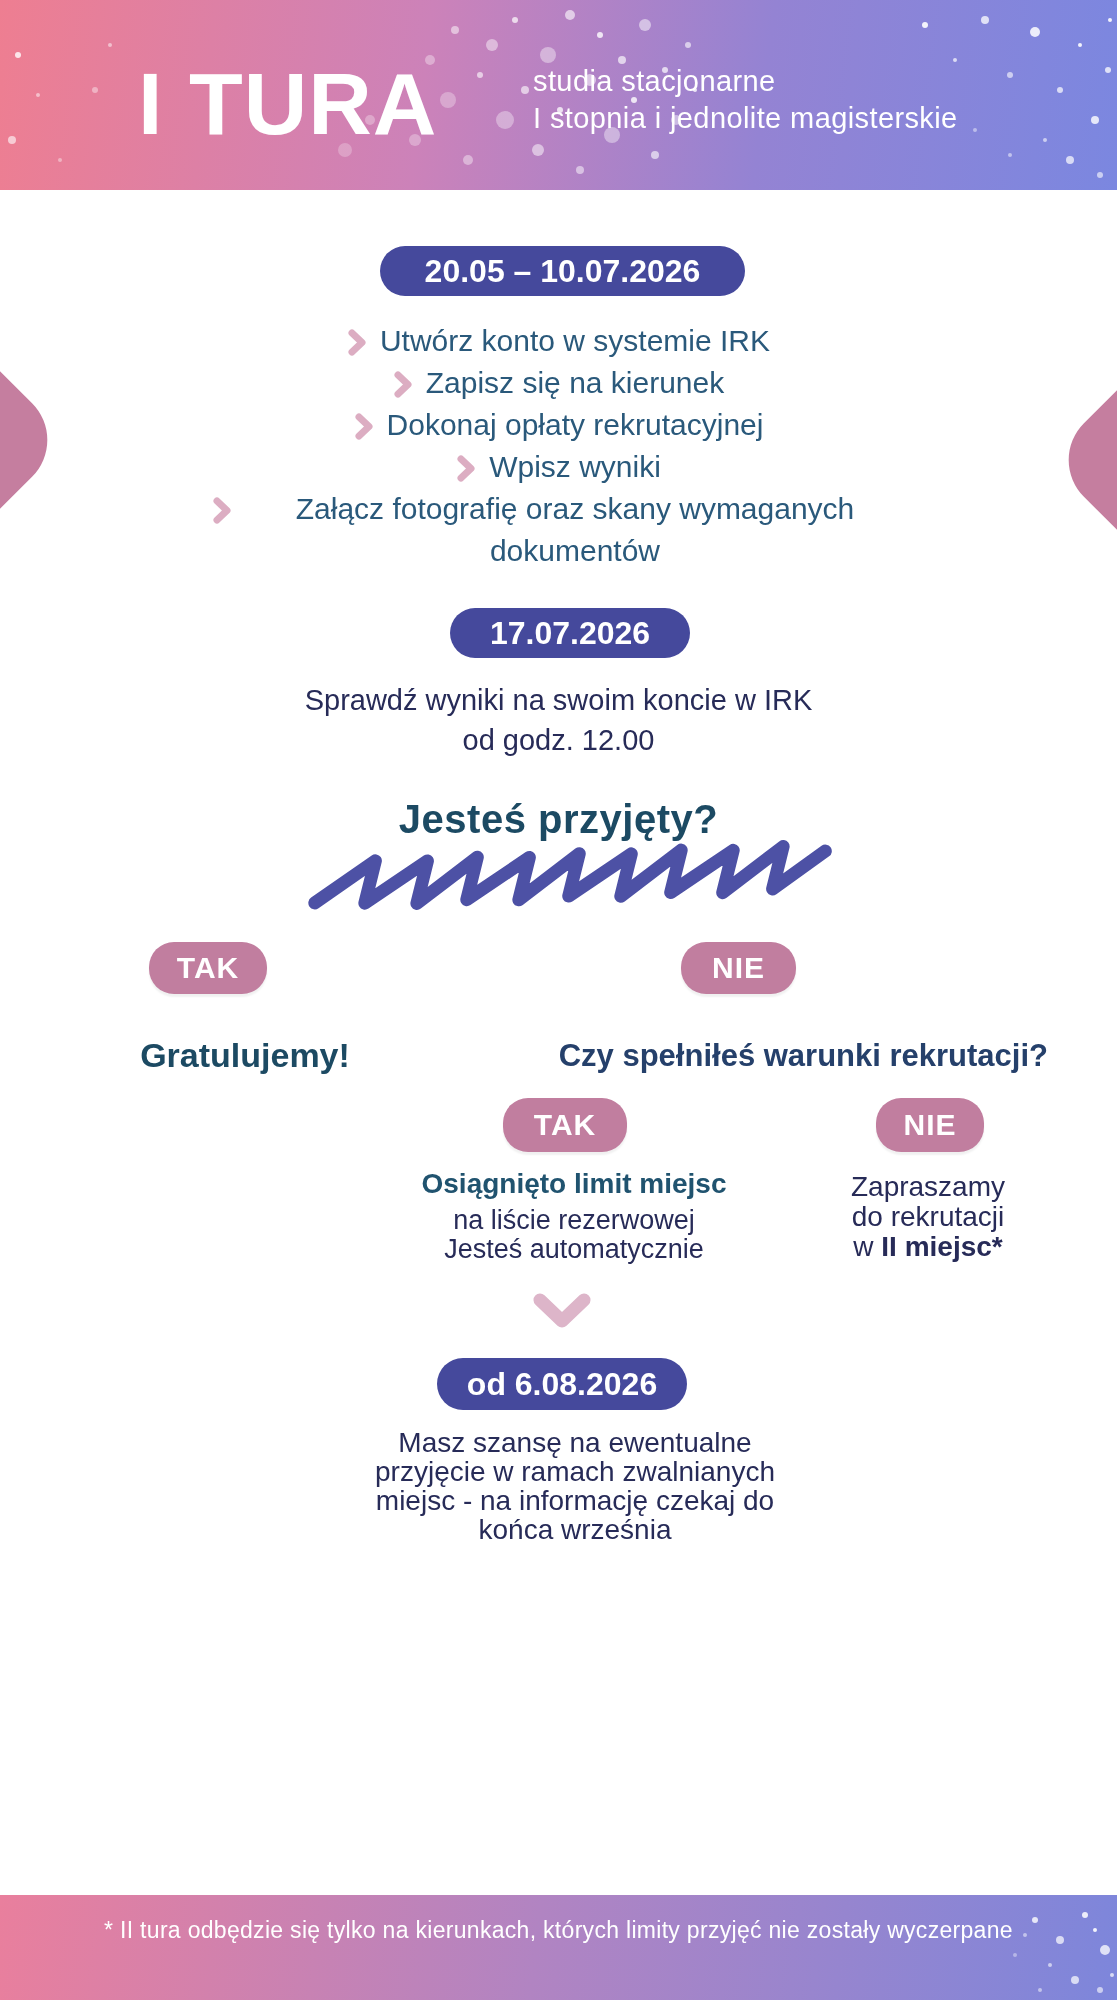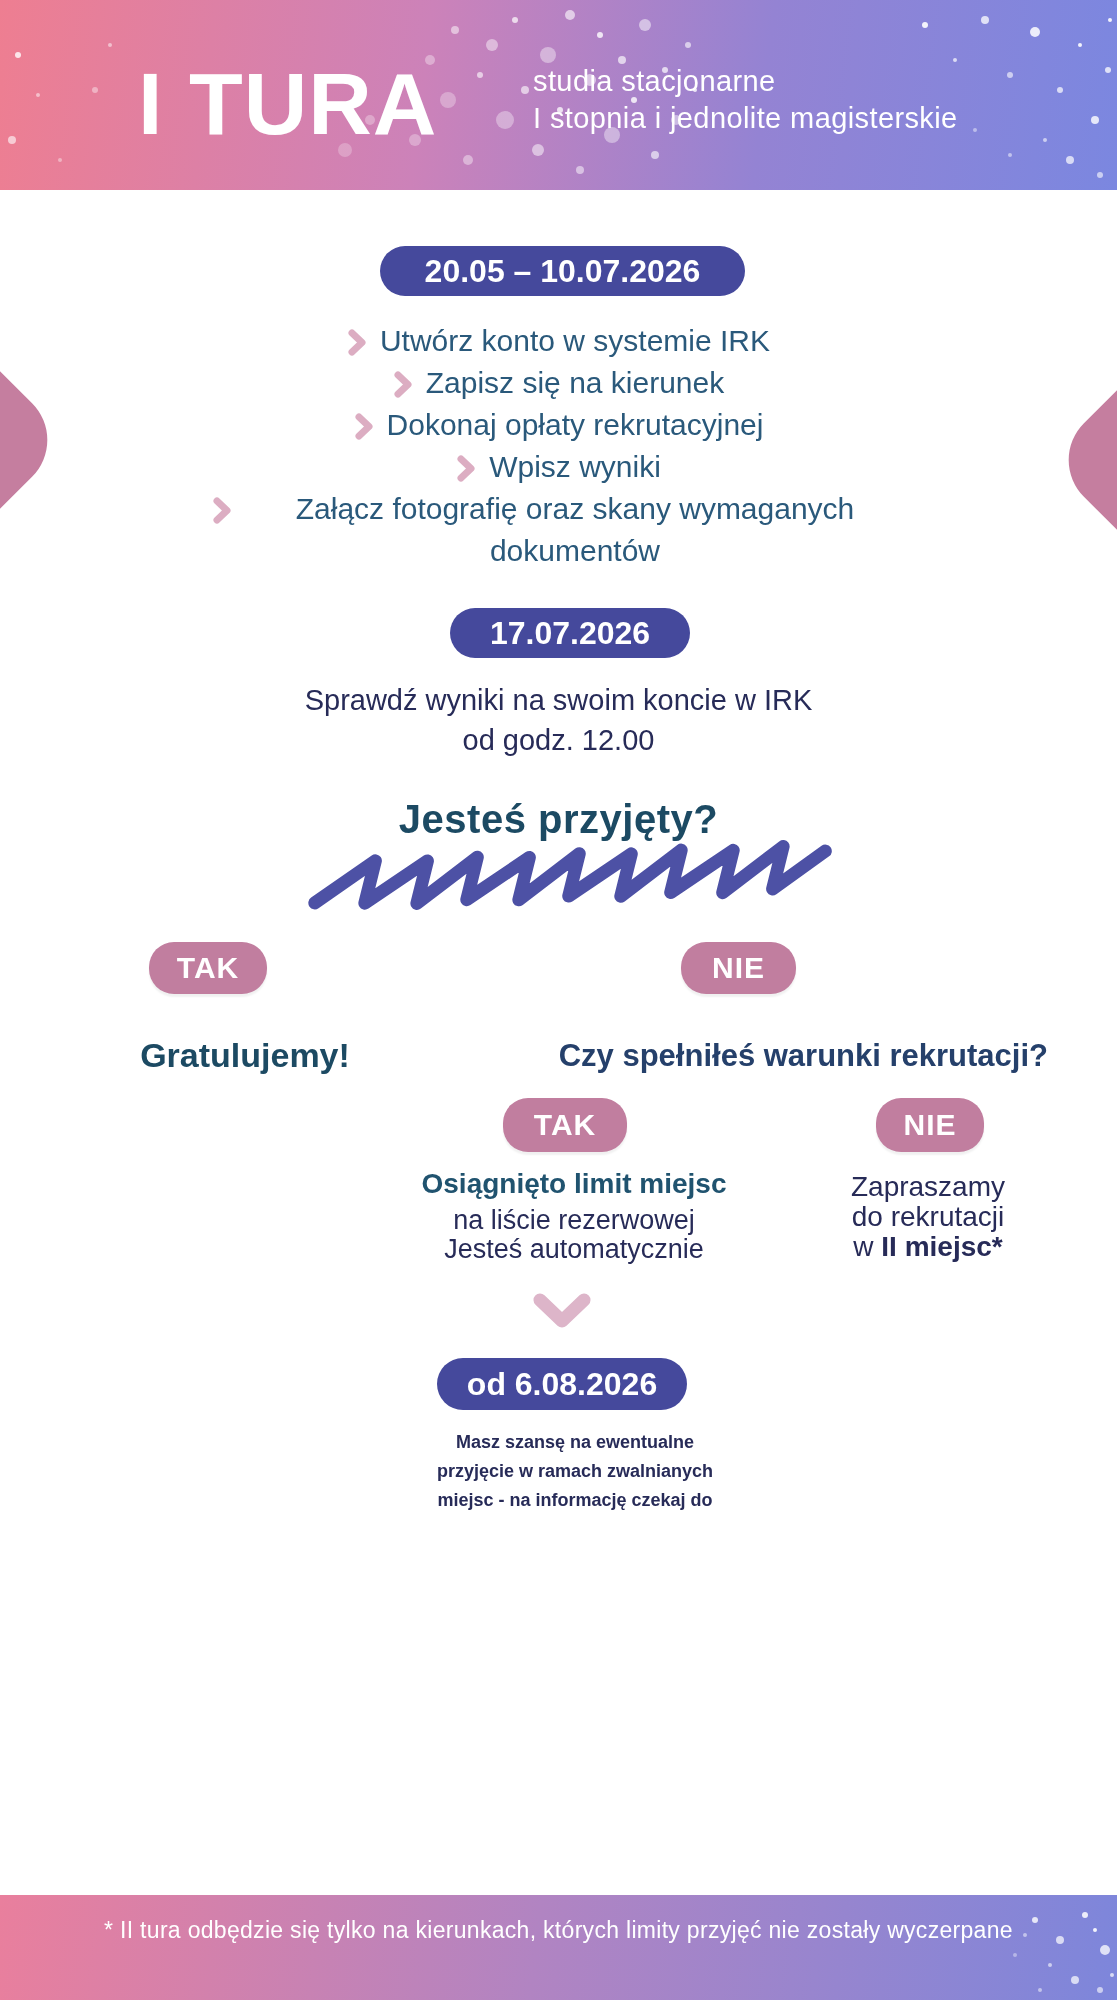--- a/index.html
+++ b/index.html
@@ -94,21 +94,21 @@
   .invite-text{
     position:absolute;left:776px;top:1172px;width:304px;text-align:center;
     color:var(--navy-text,#272b58);font-size:28px;line-height:30px;font-weight:400;
   }
   .invite-text b{font-weight:700;}
   .block{display:block;}
   .chev-down{position:absolute;left:531px;top:1291px;}
   .chev-down path{fill:none;stroke:var(--chevron-down-pink,#ddb5c9);stroke-width:13;stroke-linecap:round;stroke-linejoin:round;}
   .final-note{
     position:absolute;left:295px;top:1428px;width:560px;text-align:center;
-    color:var(--navy-text,#272b58);font-size:18px;line-height:29px;font-weight:700;
+    color:var(--navy-text,#272b58);font-size:28px;line-height:29px;font-weight:400;
   }
 </style>
 </head>
 <body>
 
 <div class="canvas">
 
   <div class="banner">
     <svg class="sparkles" width="1117" height="190" viewBox="0 0 1117 190">
       <g fill="#ffffff">
@@ -276,20 +276,21 @@
   <svg class="chev-down" width="62" height="44" viewBox="0 0 62 44">
     <path d="M9 9 L31 30 L53 9"></path>
   </svg>
 
   <div class="pill pill-indigo badge-reserve">od 6.08.2026</div>
 
   <div class="final-note">
     <span class="block">Masz szansę na ewentualne</span>
     <span class="block">przyjęcie w ramach zwalnianych</span>
     <span class="block">miejsc - na informację czekaj do</span>
+    <span class="block">końca września</span>
   </div>
 
   <div class="footer-band">
     <svg class="sparkles" width="1117" height="105" viewBox="0 0 1117 105">
       <g fill="#ffffff">
           <circle cx="1035" cy="25" r="3" opacity=".8"></circle>
           <circle cx="1060" cy="45" r="4" opacity=".7"></circle>
           <circle cx="1085" cy="20" r="3" opacity=".85"></circle>
           <circle cx="1105" cy="55" r="5" opacity=".75"></circle>
           <circle cx="1050" cy="70" r="2" opacity=".6"></circle>

